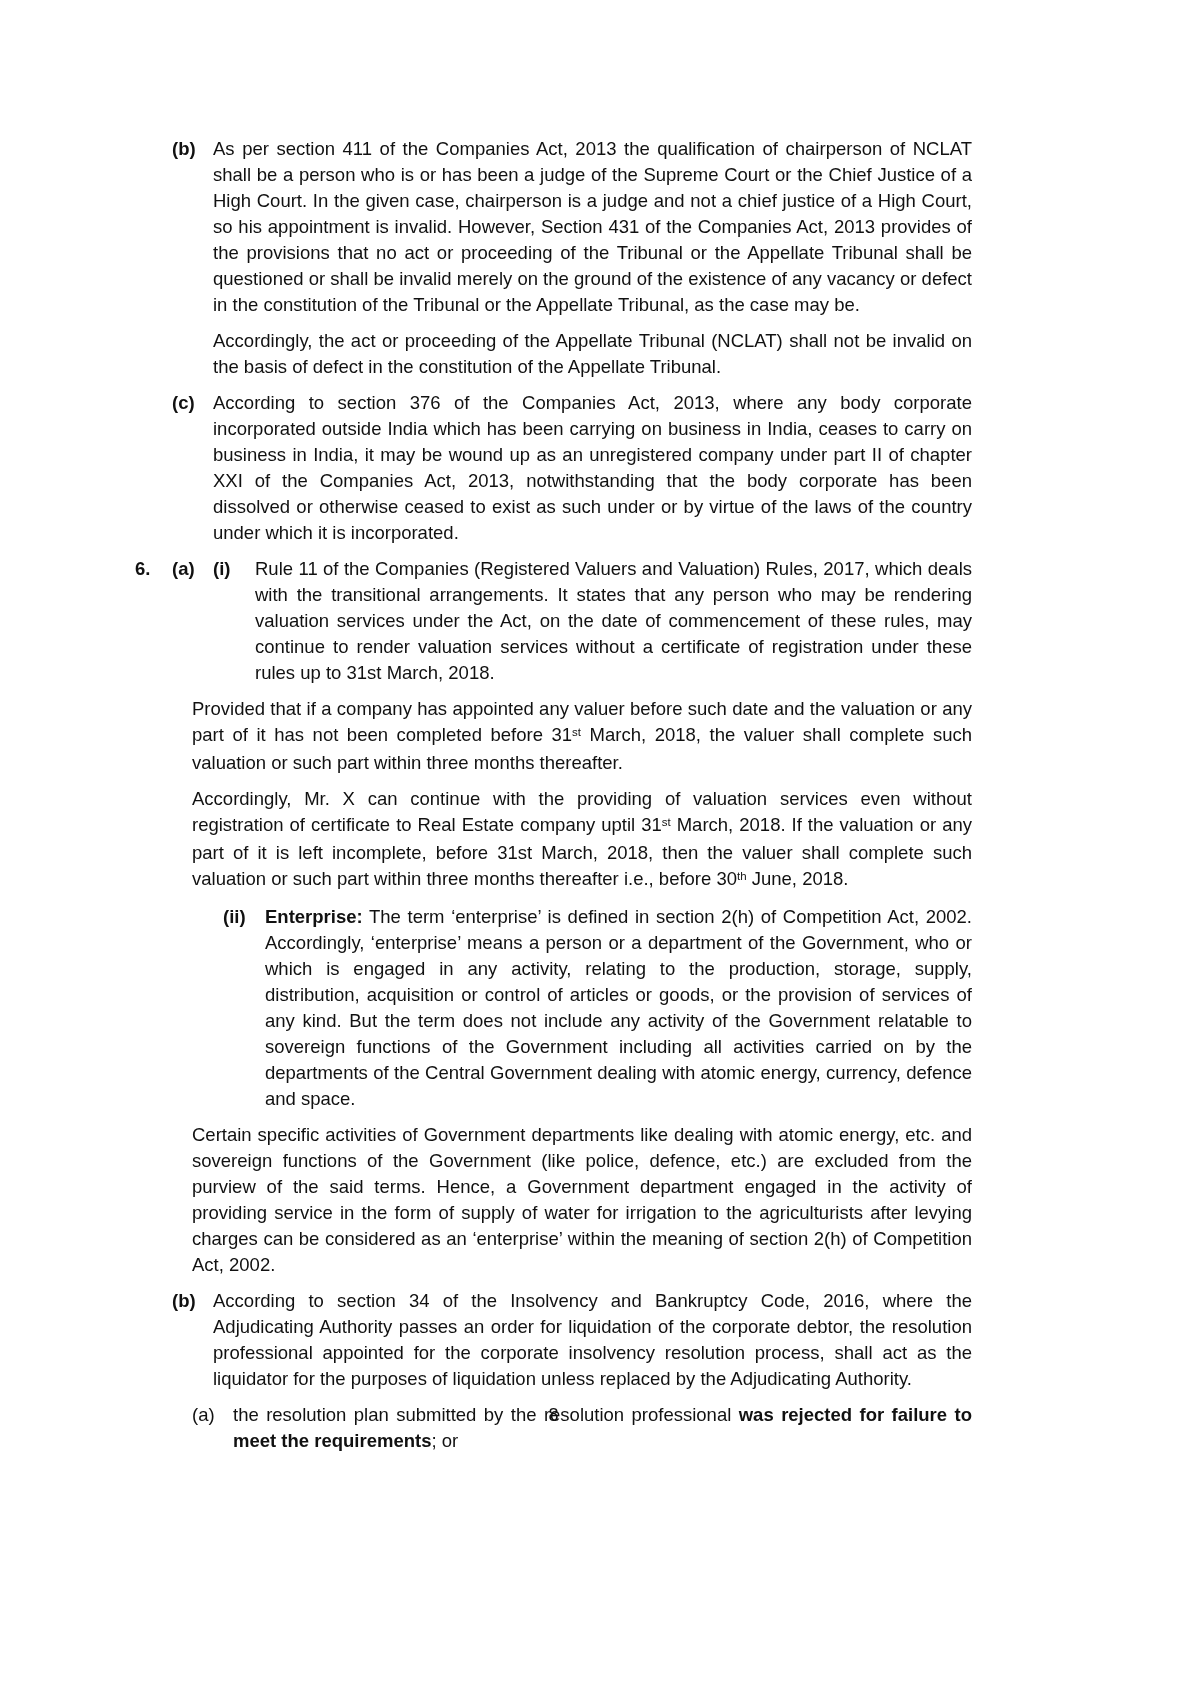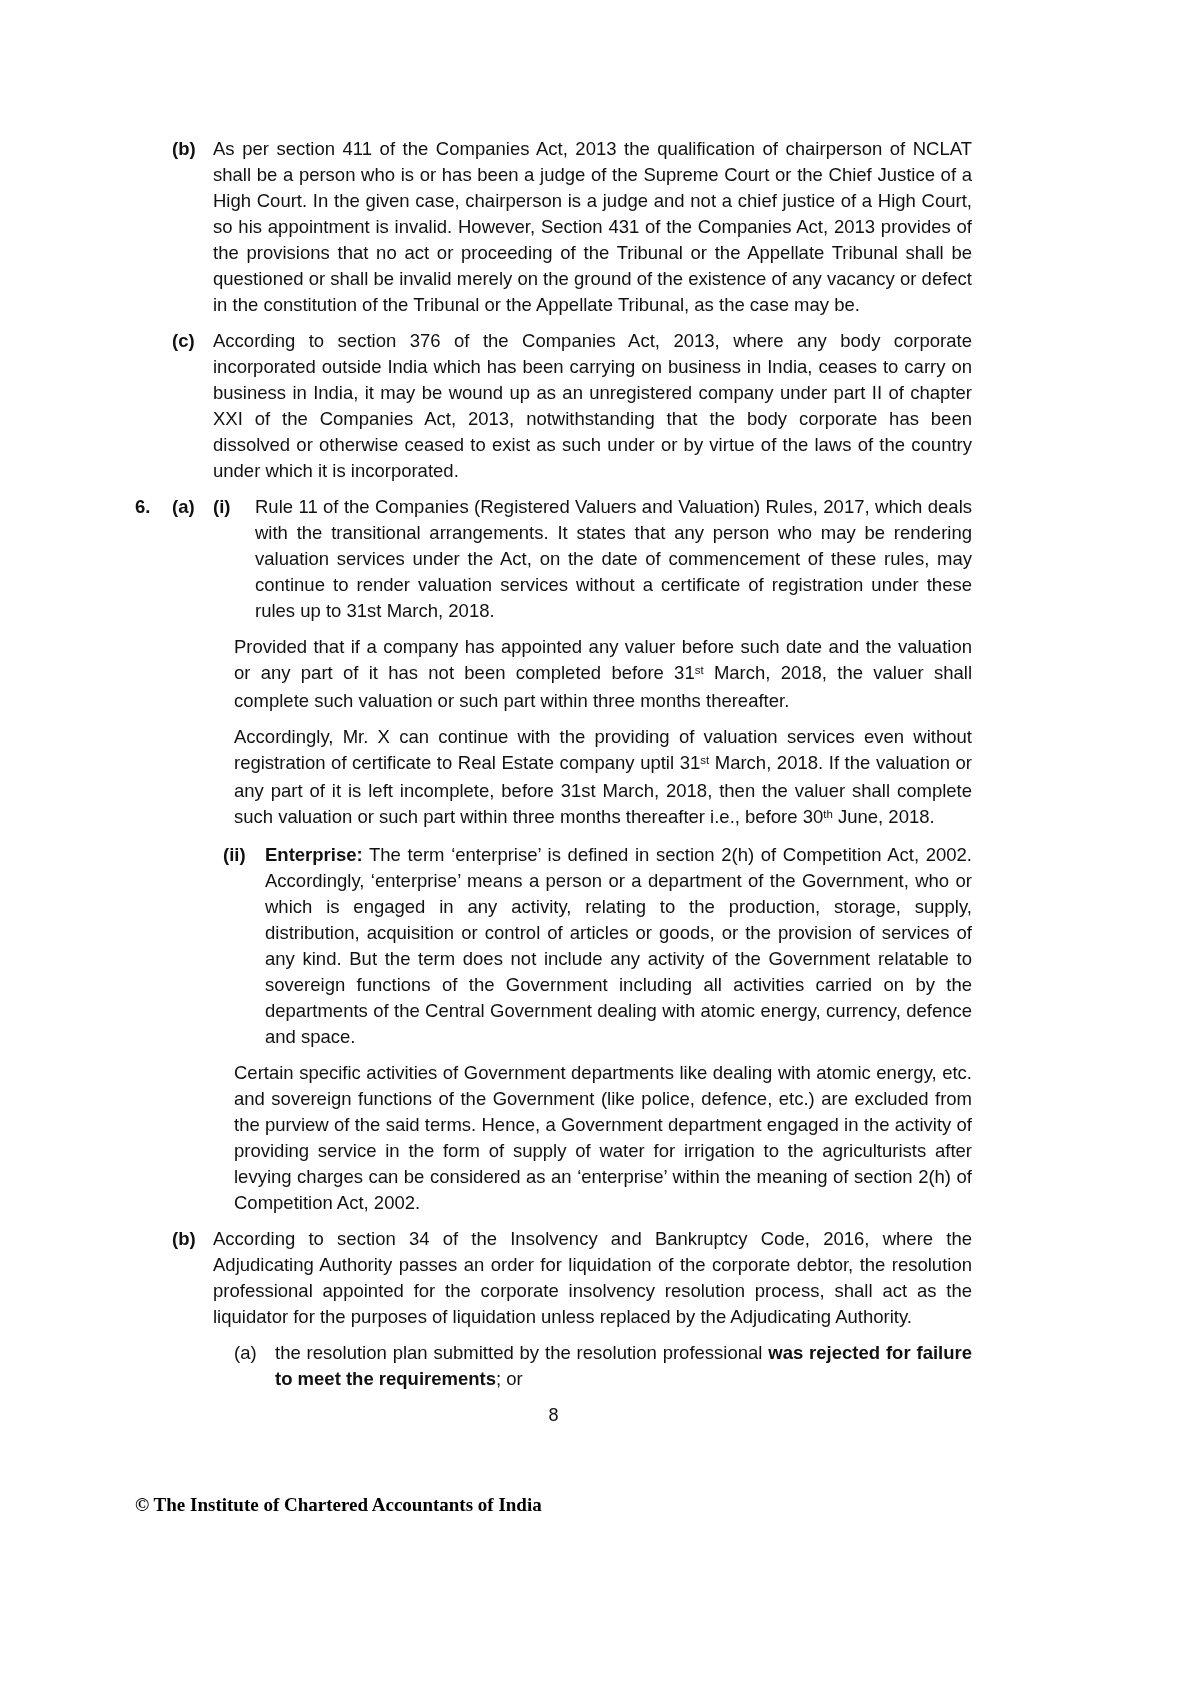--- a/index.html
+++ b/index.html
@@ -48,21 +48,21 @@
   .sup {
     font-size: 0.62em;
     vertical-align: baseline;
     position: relative;
     top: -0.45em;
   }
   
   .ind-0 { margin-left: 0; }
   .ind-1 { margin-left: 37px; }
   .ind-2 { margin-left: 78px; }
-  .ind-3 { margin-left: 99px; }
+  .ind-3 { margin-left: 57px; }
   
   .ind-0 > .lbl:nth-child(1) { width: 37px; }
   .ind-0 > .lbl:nth-child(2) { width: 41px; }
   .ind-0 > .lbl:nth-child(3) { width: 42px; }
   .ind-1 > .lbl { width: 41px; }
   .ind-2 > .lbl { width: 42px; margin-left: 10px; }
   .ind-3 > .lbl { width: 41px; }
 
   .page-number {
     position: absolute;
@@ -84,20 +84,23 @@
 </style>
 </head>
 <body>
 
 <div class="page">
   <div class="doc-content" id="doc-content">
       <div class="para ind-1">
         <span class="lbl bold">(b)</span>
         <div class="ptext"><span>As per section 411 of the Companies Act, 2013 the qualification of chairperson of NCLAT shall be a person who is or has been a judge of the Supreme Court or the Chief Justice of a High Court. In the given case, chairperson is a judge and not a chief justice of a High Court, so his appointment is invalid. However, Section 431 of the Companies Act, 2013 provides of the provisions that no act or proceeding of the Tribunal or the Appellate Tribunal shall be questioned or shall be invalid merely on the ground of the existence of any vacancy or defect in the constitution of the Tribunal or the Appellate Tribunal, as the case may be.</span></div>
       </div>
+      <div class="para ind-2">
+        <div class="ptext"><span>Accordingly, the act or proceeding of the Appellate Tribunal (NCLAT) shall not be invalid on the basis of defect in the constitution of the Appellate Tribunal.</span></div>
+      </div>
       <div class="para ind-1">
         <span class="lbl bold">(c)</span>
         <div class="ptext"><span>According to section 376 of the Companies Act, 2013, where any body corporate incorporated outside India which has been carrying on business in India, ceases to carry on business in India, it may be wound up as an unregistered company under part II of chapter XXI of the Companies Act, 2013, notwithstanding that the body corporate has been dissolved or otherwise ceased to exist as such under or by virtue of the laws of the country under which it is incorporated.</span></div>
       </div>
       <div class="para ind-0">
         <span class="lbl bold">6.</span>
         <span class="lbl bold">(a)</span>
         <span class="lbl bold">(i)</span>
         <div class="ptext"><span>Rule 11 of the </span><span class="italic">Companies (Registered Valuers and Valuation) Rules, 2017</span><span>, which deals with the transitional arrangements. It states that any person who may be rendering valuation services under the Act, on the date of commencement of these rules, may continue to render valuation services without a certificate of registration under these rules up to 31st March, 2018.</span></div>
       </div>
@@ -117,14 +120,13 @@
       <div class="para ind-1">
         <span class="lbl bold">(b)</span>
         <div class="ptext"><span>According to section 34 of the Insolvency and Bankruptcy Code, 2016, where the Adjudicating Authority passes an order for liquidation of the corporate debtor, the resolution professional appointed for the corporate insolvency resolution process, shall act as the liquidator for the purposes of liquidation unless replaced by the Adjudicating Authority.</span></div>
       </div>
       <div class="para ind-3">
         <span class="lbl">(a)</span>
         <div class="ptext"><span>the resolution plan submitted by the resolution professional </span><span class="bold">was rejected for failure to meet the requirements</span><span>; or</span></div>
       </div>
     </div>
   <div class="page-number">8</div>
-  <div class="footer-copyright">© The Institute of Chartered Accountants of India</div>
 </div>
 
 </body></html>

